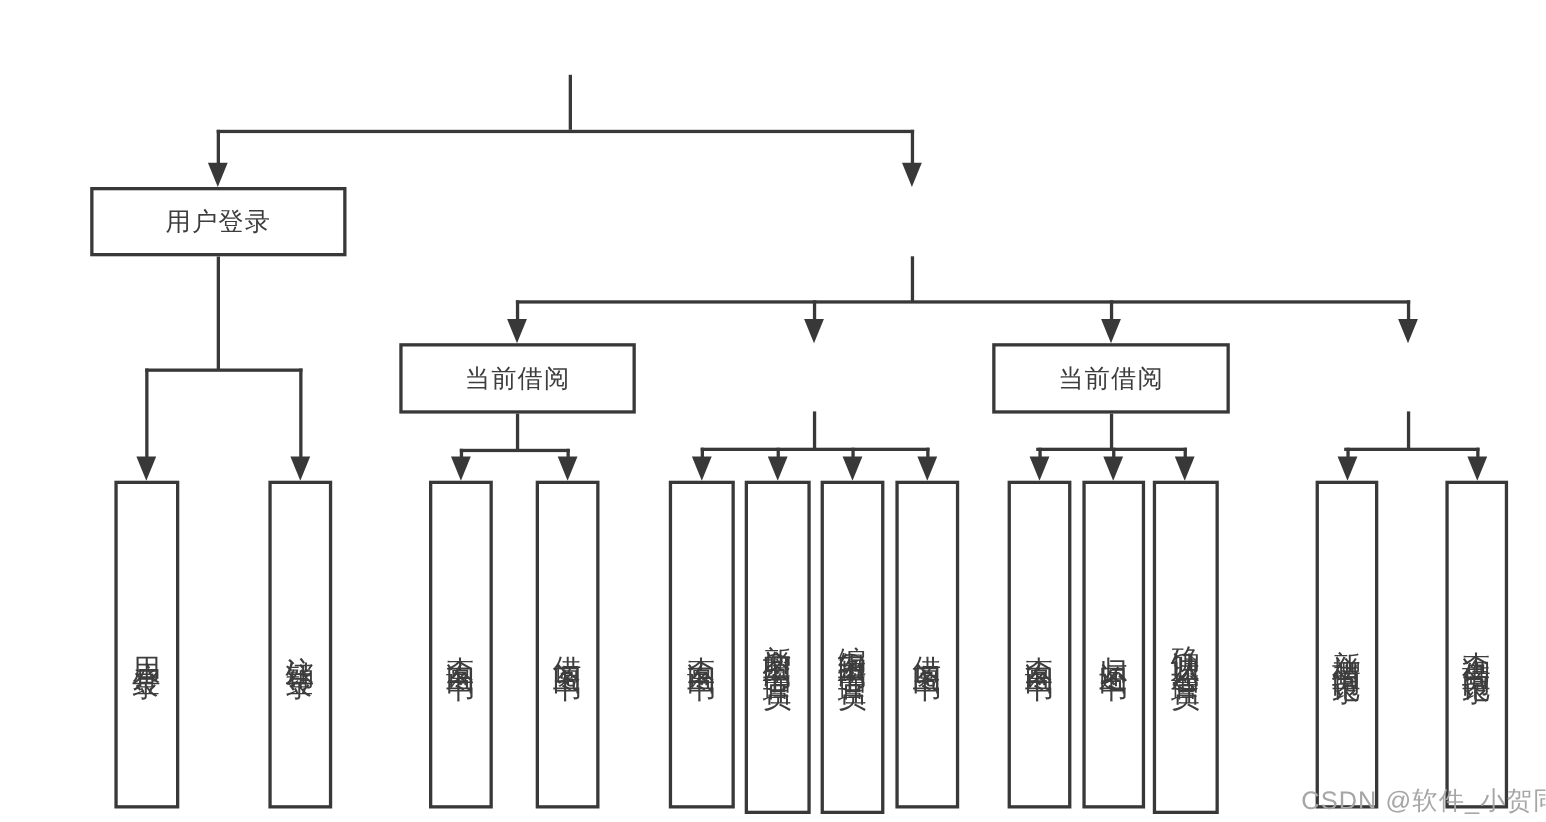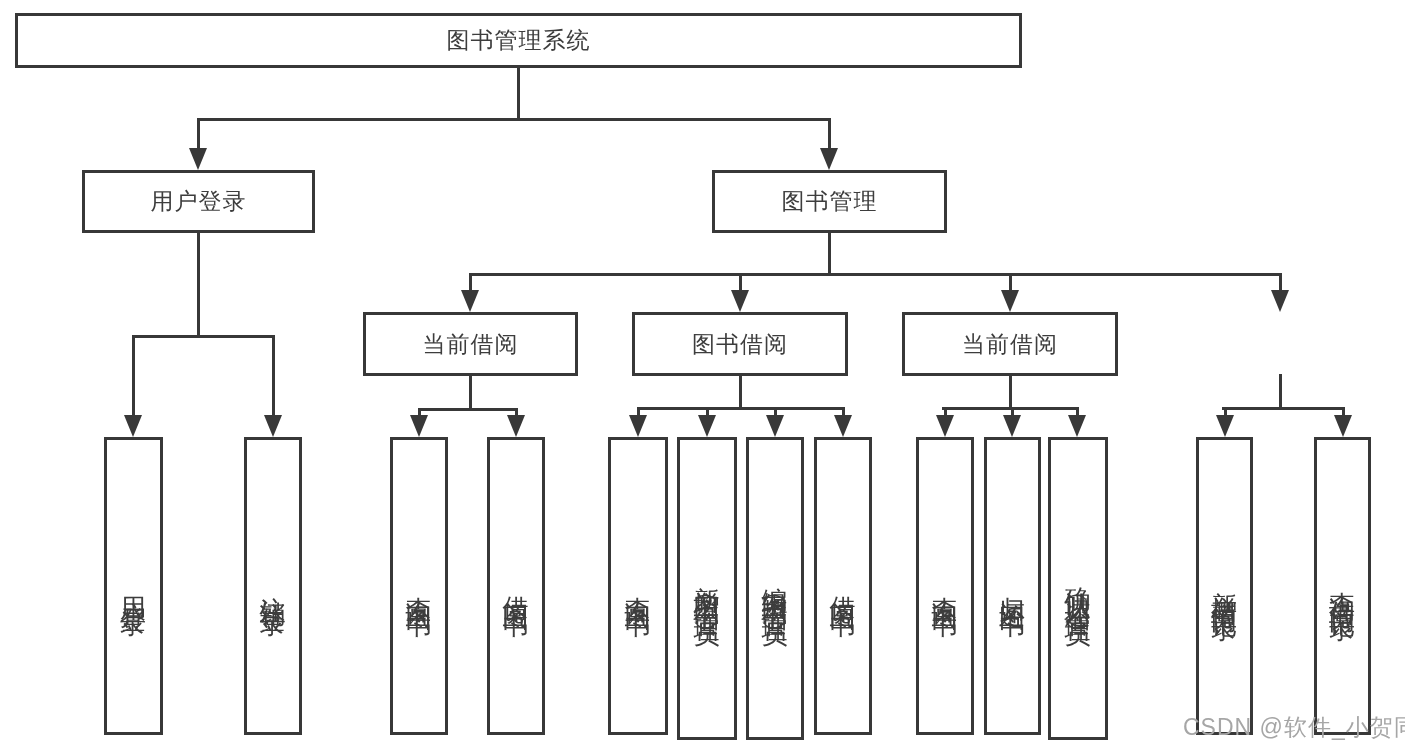--- a/index.html
+++ b/index.html
@@ -103,27 +103,24 @@
   <div class="vl" style="left:1075.5px;top:407px;height:12px"></div>
   <div class="ah" style="left:1068px;top:415px"></div>
 
   <div class="vl" style="left:1278.5px;top:374px;height:35px"></div>
   <div class="hl" style="left:1221.5px;top:407px;width:123px"></div>
   <div class="vl" style="left:1223.5px;top:407px;height:12px"></div>
   <div class="ah" style="left:1216px;top:415px"></div>
   <div class="vl" style="left:1341.5px;top:407px;height:12px"></div>
   <div class="ah" style="left:1334px;top:415px"></div>
 
-  <div class="box" style="left:15px;top:13px;width:1007px;height:55px">图书管理系统</div>
 
   <div class="box" style="left:82px;top:170px;width:233px;height:63px">用户登录</div>
-  <div class="box" style="left:712px;top:170px;width:235px;height:63px">图书管理</div>
 
   <div class="box" style="left:363px;top:312px;width:215px;height:64px">当前借阅</div>
-  <div class="box" style="left:632px;top:312px;width:216px;height:64px">图书借阅</div>
   <div class="box" style="left:902px;top:312px;width:216px;height:64px">当前借阅</div>
 
   <div class="vbox" style="left:104px;width:59px">用户登录</div>
   <div class="vbox" style="left:244px;width:58px">注销登录</div>
 
   <div class="vbox" style="left:390px;width:58px">查询图书</div>
   <div class="vbox" style="left:487px;width:58px">借阅图书</div>
 
   <div class="vbox" style="left:608px;width:60px">查询图书</div>
   <div class="vbox tall" style="left:677px;width:60px">新增图书（管理员）</div>

